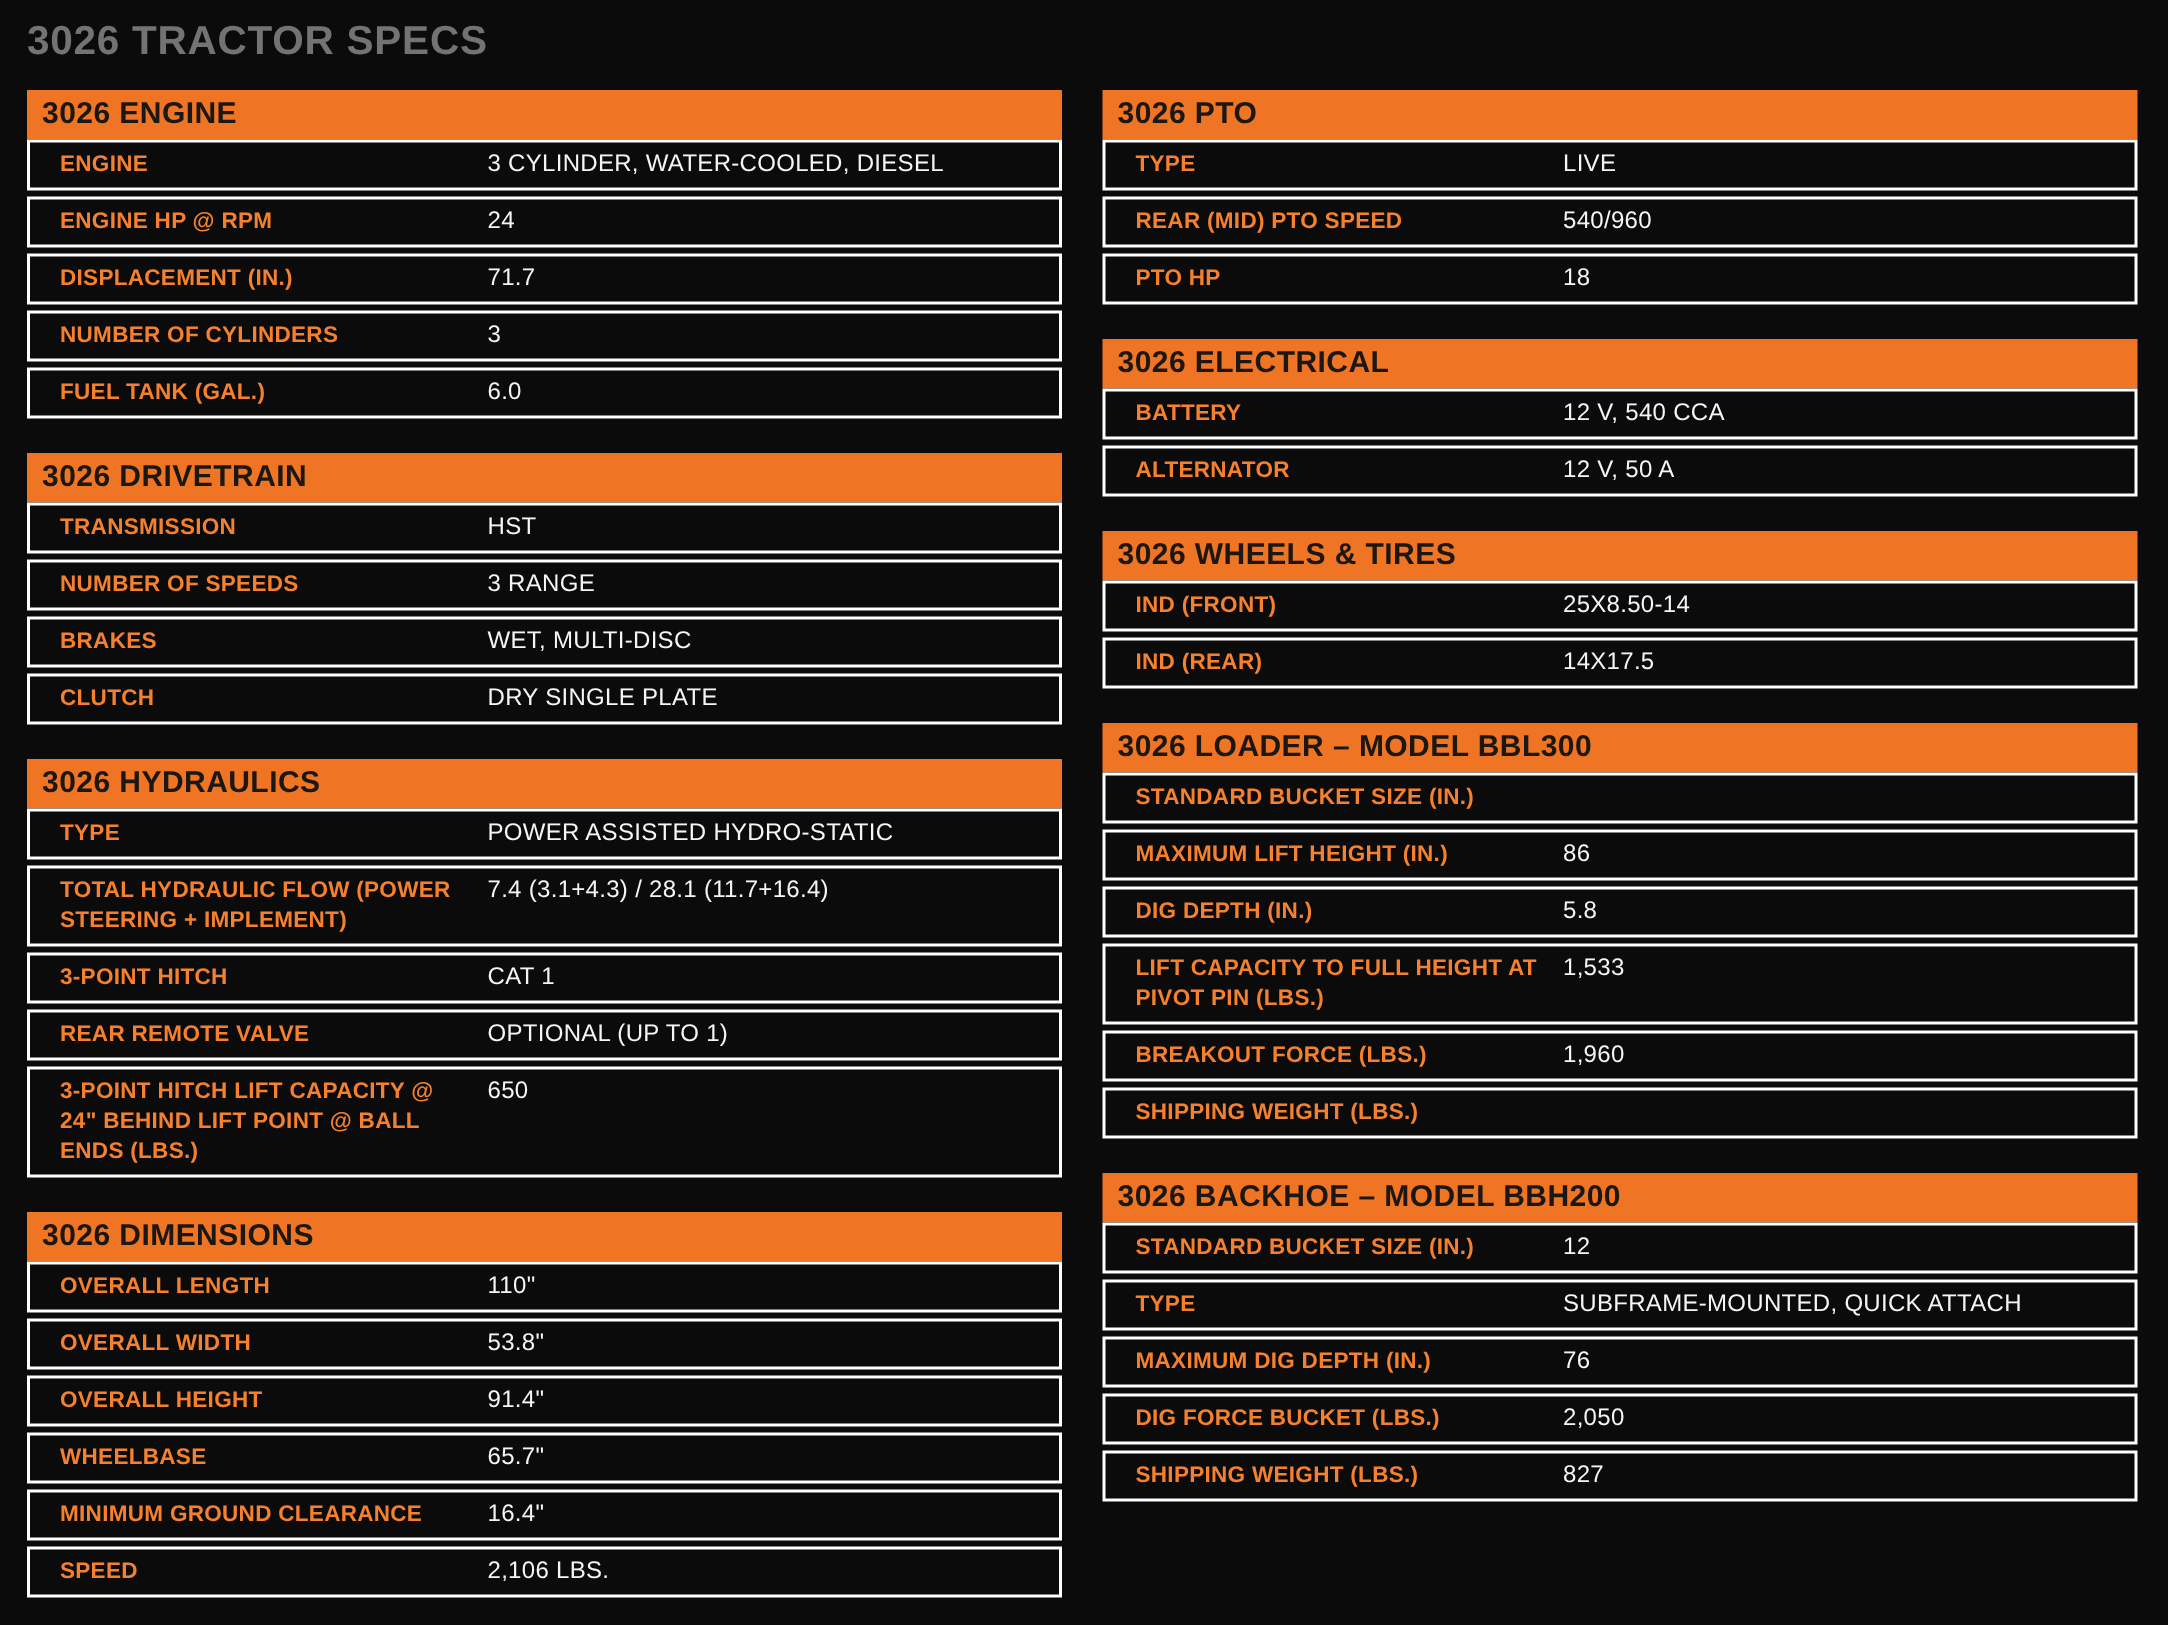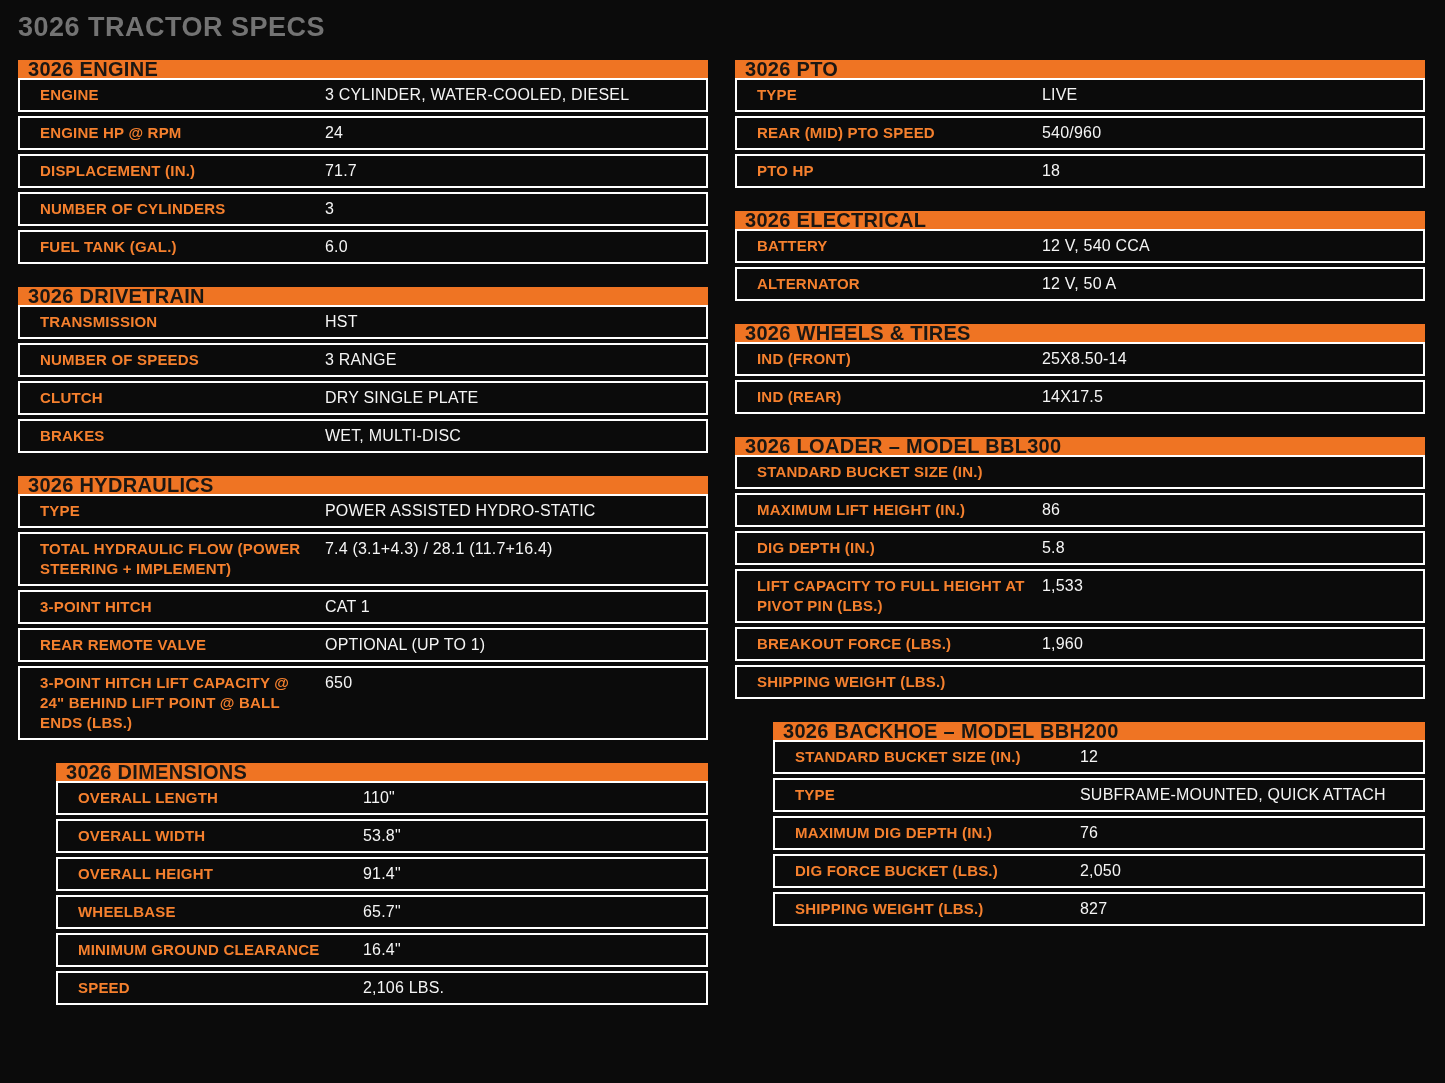--- a/index.html
+++ b/index.html
@@ -33,24 +33,24 @@
     display: flex;
     gap: 27px;
     align-items: flex-start;
   }
   .col {
     width: 690px;
     display: flex;
     flex-direction: column;
   }
   .spec-table { margin-bottom: 23px; }
-  .spec-table:last-child { margin-bottom: 0; margin-left: 38px; }
+  .spec-table:last-child { margin-bottom: 0; }
   .table-header {
     background: var(--accent);
-    height: 18px;
+    height: 33px;
     display: flex;
     align-items: center;
     padding-left: 10px;
   }
   .table-header .title-text {
     color: var(--header-text);
     font-size: 20px;
     font-weight: bold;
     letter-spacing: 0.3px;
   }
@@ -117,26 +117,26 @@
           </div>
           <div class="spec-row">
             <span class="row-label">TRANSMISSION</span>
             <span class="row-value">HST</span>
           </div>
           <div class="spec-row">
             <span class="row-label">NUMBER OF SPEEDS</span>
             <span class="row-value">3 RANGE</span>
           </div>
           <div class="spec-row">
+            <span class="row-label">BRAKES</span>
+            <span class="row-value">WET, MULTI-DISC</span>
+          </div>
+          <div class="spec-row">
             <span class="row-label">CLUTCH</span>
             <span class="row-value">DRY SINGLE PLATE</span>
-          </div>
-          <div class="spec-row">
-            <span class="row-label">BRAKES</span>
-            <span class="row-value">WET, MULTI-DISC</span>
           </div>
         </section>
         <section class="spec-table">
           <div class="table-header">
             <span class="title-text">3026 HYDRAULICS</span>
           </div>
           <div class="spec-row">
             <span class="row-label">TYPE</span>
             <span class="row-value">POWER ASSISTED HYDRO-STATIC</span>
           </div>

